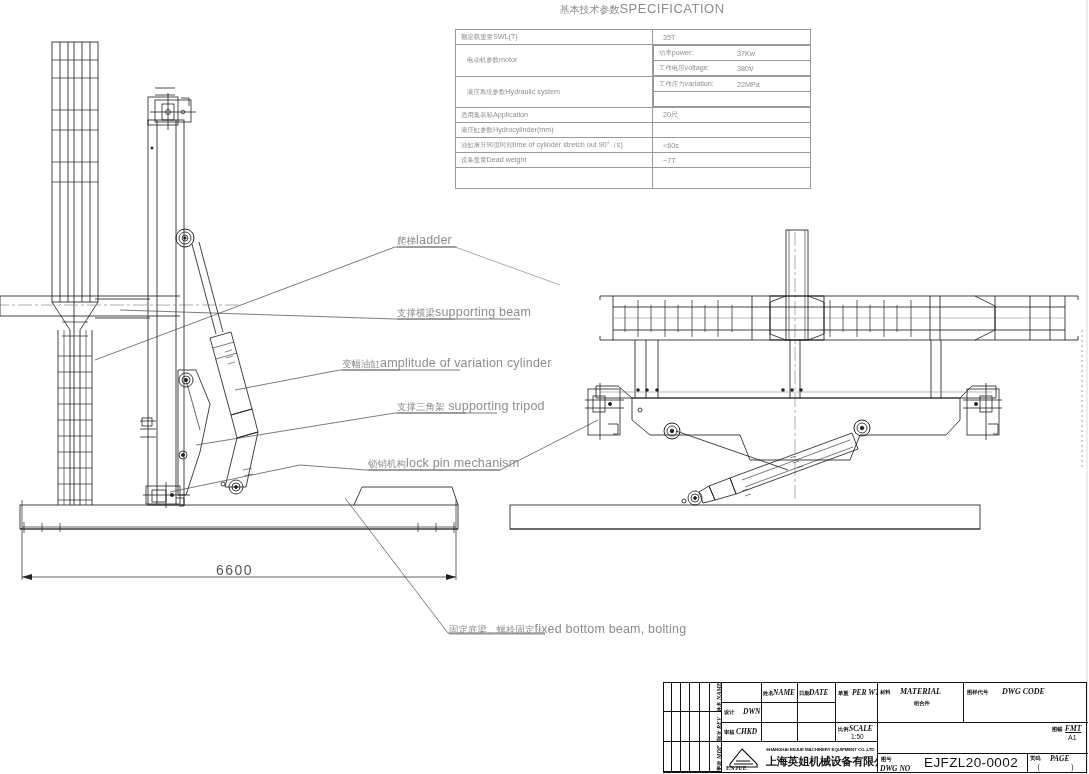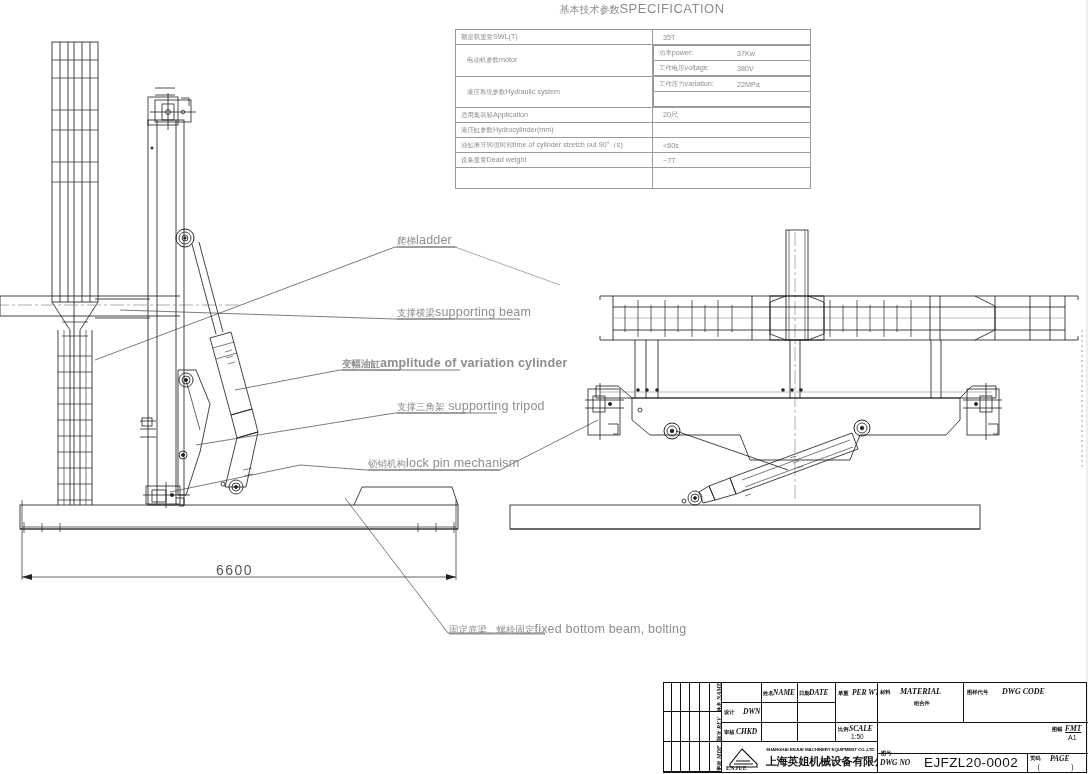--- a/index.html
+++ b/index.html
@@ -600,21 +600,21 @@
       </tbody>
     </table>
   </div>
 
   <div class="callout" style="left:397px; top:233px;">
     <span class="cn">爬梯</span><span>ladder</span>
   </div>
   <div class="callout" style="left:397px; top:305px;">
     <span class="cn">支撑横梁</span><span>supporting beam</span>
   </div>
-  <div class="callout" style="left:342px; top:356px;font-weight:bold;">
+  <div class="callout" style="left:342px; top:356px;">
     <span class="cn">变幅油缸</span><span>amplitude of variation cylinder</span>
   </div>
   <div class="callout" style="left:397px; top:399px;">
     <span class="cn">支撑三角架</span><span> supporting  tripod</span>
   </div>
   <div class="callout" style="left:368px; top:456px;">
     <span class="cn">锁销机构</span><span>lock pin mechanism</span>
   </div>
   <div class="callout" style="left:449px; top:622px;">
     <span class="cn">固定底梁、螺栓固定</span><span>fixed bottom beam, bolting</span>
@@ -704,21 +704,21 @@
       <svg id="logo-mark" style="left:4px;top:5px;" width="34" height="22" viewBox="0 0 34 22">
         <path d="M16 2 L31 17 L31 20 L4 20 L4 17 Z" fill="none" stroke="#111" stroke-width="1.1"></path>
         <path d="M10 14 L24 14" stroke="#111" stroke-width="1"></path>
         <path d="M8 17 L27 17" stroke="#111" stroke-width="1"></path>
       </svg>
       <span id="logo-word" style="left:4px;top:23px;">ENJUE</span>
       <span id="company-en" style="left:44px;top:5px;">SHANGHAI ENJUE MACHINERY EQUIPMENT CO.,LTD</span>
       <span id="company-cn" style="left:44px;top:12px;">上海英姐机械设备有限公司</span>
     </div>
 
-    <div class="cell" style="left:214px;top:66px;width:32px;height:18px;border-bottom:0;border-right:0;">
+    <div class="cell" style="left:214px;top:72px;width:32px;height:18px;border-bottom:0;border-right:0;">
       <span class="tb-cn" style="left:3px;top:1px;">图号</span>
       <span class="tb-txt" style="left:2px;top:9px;">DWG NO</span>
     </div>
     <div class="cell" style="left:246px;top:71px;width:118px;height:18px;border-bottom:0;">
       <span class="tb-val" style="left:14px;top:1px;font-size:13.5px;letter-spacing:0.4px;">EJFZL20-0002</span>
     </div>
 
     <div class="cell" style="left:364px;top:71px;width:60px;height:18px;border-bottom:0;border-right:0;">
       <span class="tb-cn" style="left:2px;top:1px;">页码</span>
       <span class="tb-txt" style="left:22px;top:0px;">PAGE</span>

